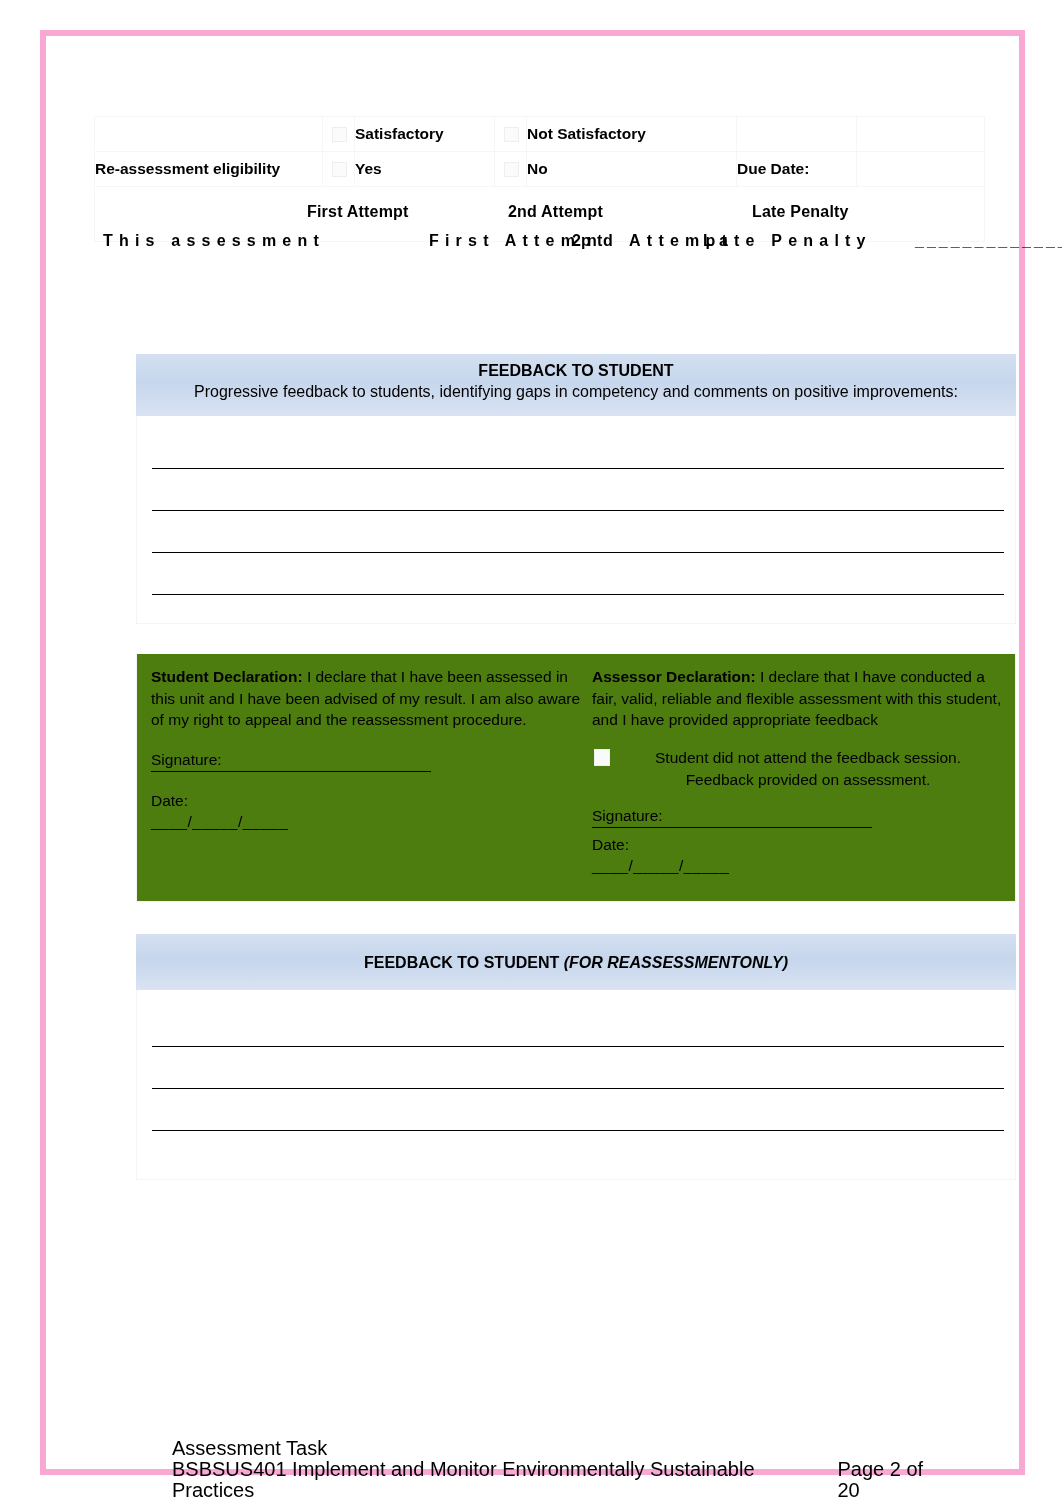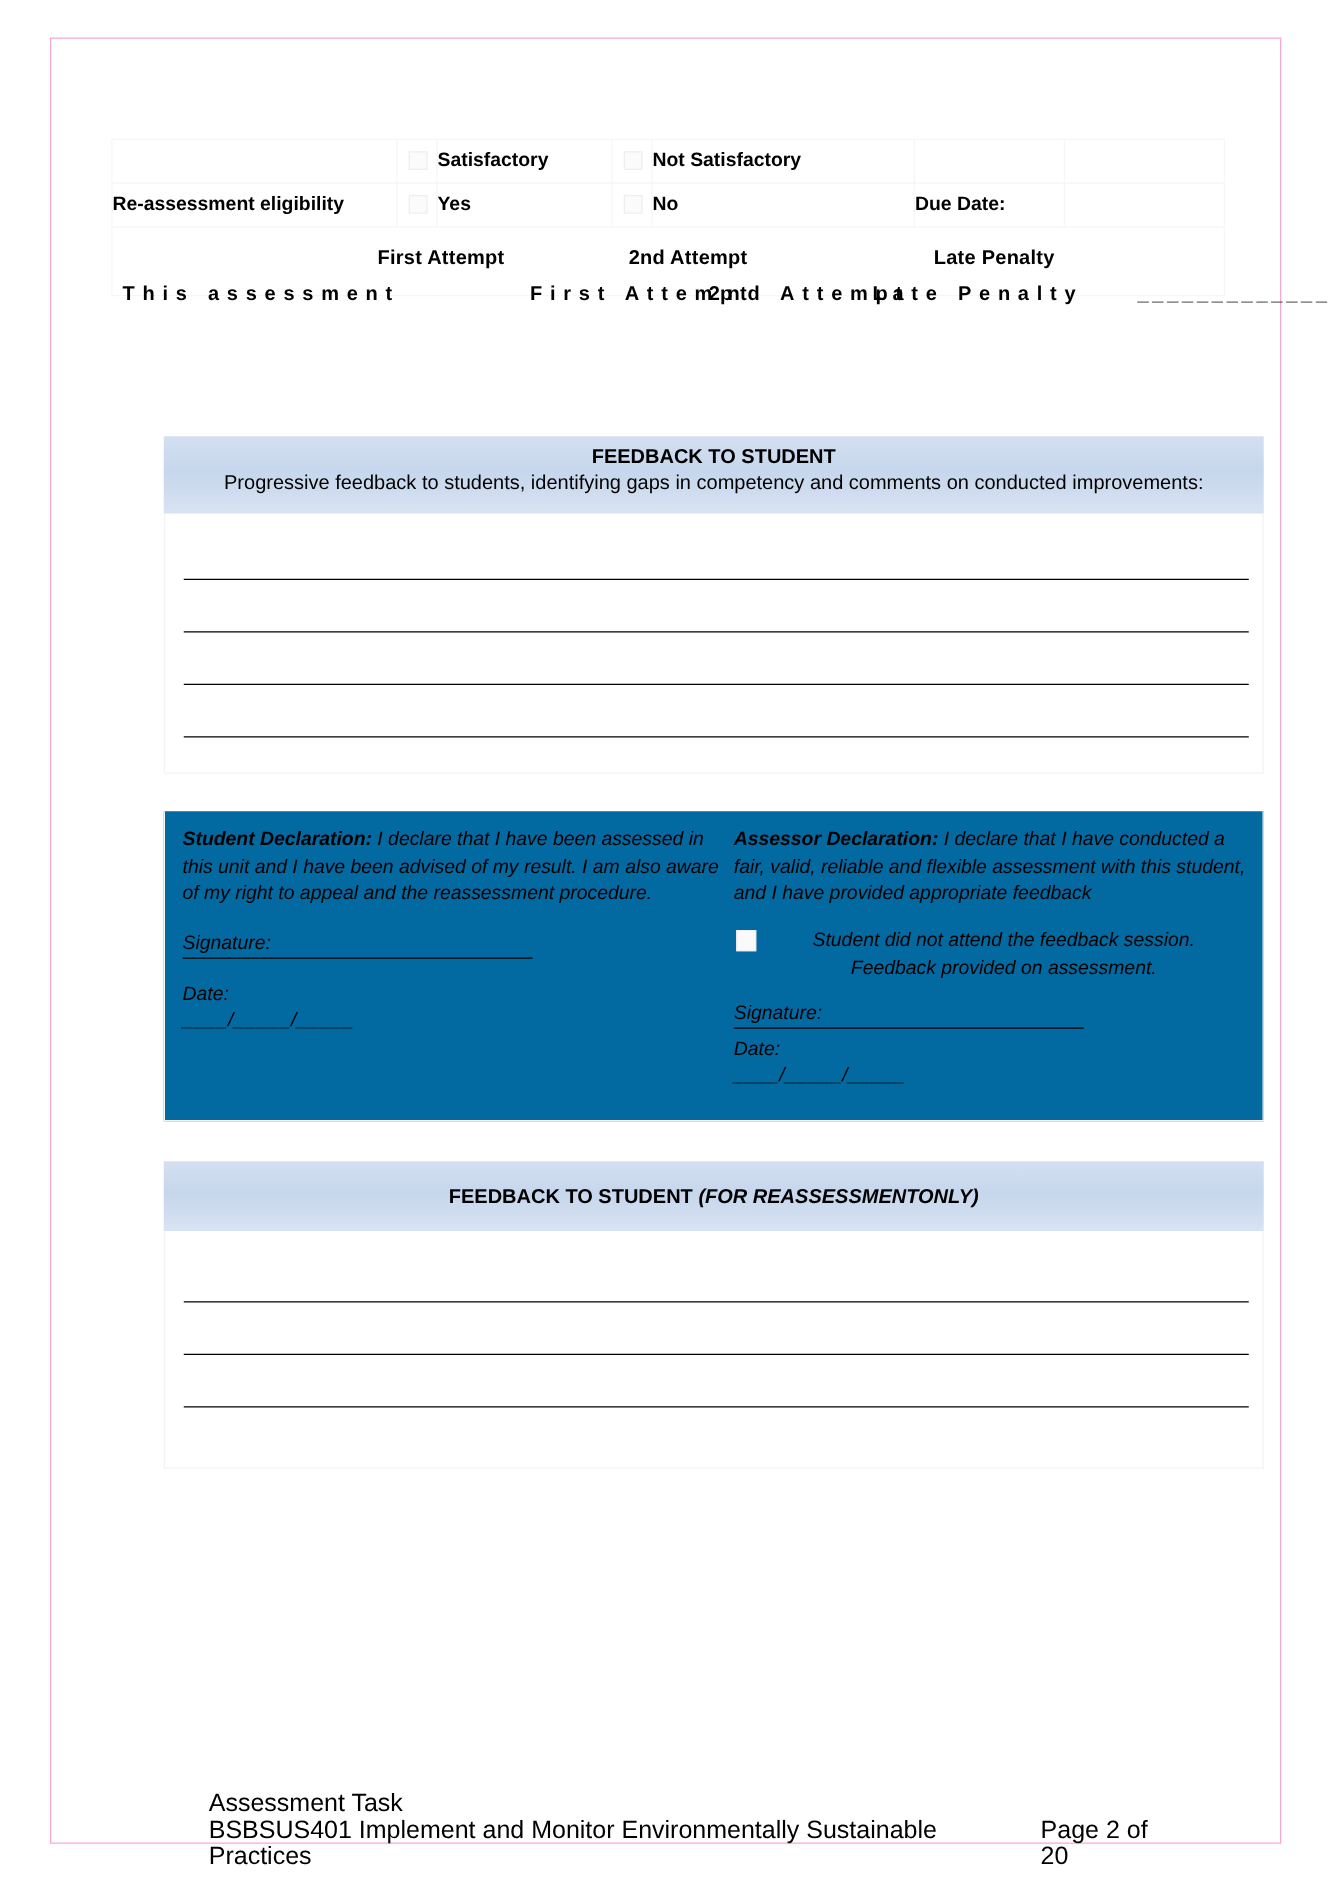--- a/index.html
+++ b/index.html
@@ -17,21 +17,21 @@
   }
 
   
   #page-sheet {
     position: absolute;
     left: 40px;
     top: 30px;
     width: 985px;
     height: 1445px;
     background: #ffffff;
-    border: 1px solid #f9a8d4;
+    border: 6px solid #f9a8d4;
     box-shadow: 0 0 3px rgba(0,0,0,0.045);
     box-sizing: border-box;
   }
 
   
   #result-table {
     position: absolute;
     left: 48px;
     top: 80px;
     width: 890px;
@@ -133,22 +133,21 @@
   
   #declarations {
     position: absolute;
     left: 90px;
     top: 618px;
     width: 880px;
     height: 248px;
     border: 1px solid #f4f4f4;
     border-top: none;
     box-sizing: border-box;
-    background: #0369a1;
-    font-style: italic;
+    background: #4d7c0f;
   }
   .decl-col { position: absolute; top: 12px; }
   #student-col { left: 14px; width: 430px; }
   #assessor-col { left: 455px; width: 410px; }
 
   .decl-body {
     font-size: 15.5px;
     line-height: 21.5px;
     margin: 0;
   }
@@ -261,21 +260,21 @@
             <span class="spaced" style="left:608px;">Late Penalty</span>
             <span class="spaced" style="left:820px; letter-spacing:3px;">______________</span>
           </div>
         </td>
       </tr>
     </tbody>
   </table>
 
   <div class="banner" style="top:318px; height:62px; padding:6px 10px 0 10px;">
     <div class="banner-title">FEEDBACK TO STUDENT</div>
-    <div class="banner-sub">Progressive feedback to students, identifying gaps in competency and comments on conducted improvements:</div>
+    <div class="banner-sub">Progressive feedback to students, identifying gaps in competency and comments on positive improvements:</div>
   </div>
 
   <div class="ruled-box" style="top:380px; height:208px;">
     <div class="rule" style="top:52px;"></div>
     <div class="rule" style="top:94px;"></div>
     <div class="rule" style="top:136px;"></div>
     <div class="rule" style="top:178px;"></div>
   </div>
 
   <div id="declarations">

